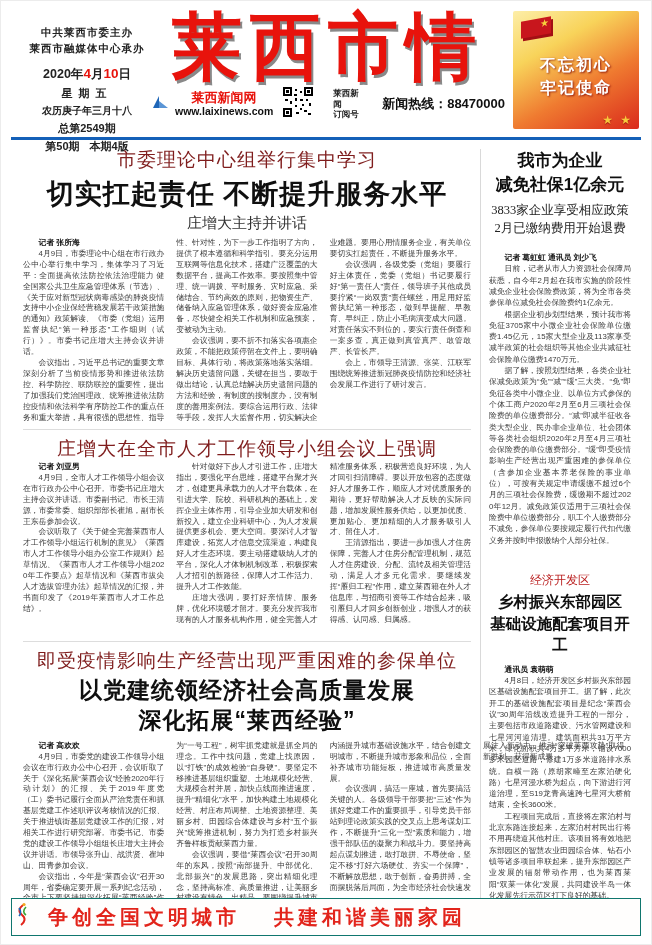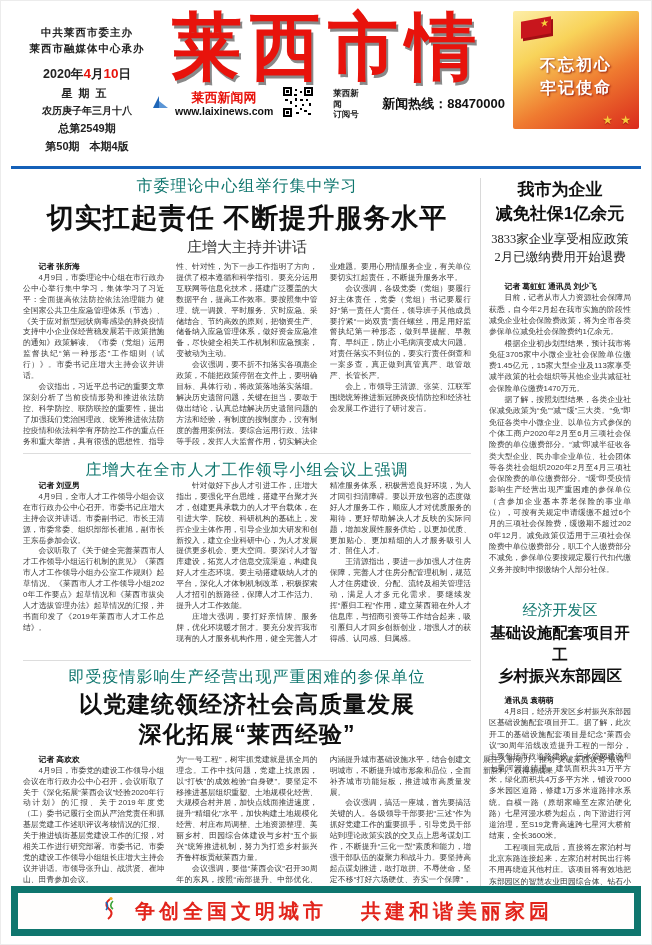--- a/index.html
+++ b/index.html
@@ -1,20 +1,20 @@
 <!DOCTYPE html>
 <html><head>
 <meta charset="utf-8">
 <style>
   html,body{margin:0;padding:0;background:#ffffff;}
   .page{width:652px;height:945px;margin:0 auto;background:#fff;position:relative;
         font-family:"Liberation Sans",sans-serif;color:#2e2e2e;overflow:hidden;
         border:1px solid #ececec;box-sizing:border-box;}
   
-  .masthead{display:flex;align-items:flex-start;padding:10px 12px 0 22px;height:165px;box-sizing:border-box;}
+  .masthead{display:flex;align-items:flex-start;padding:10px 12px 0 22px;height:136px;box-sizing:border-box;}
   .mast-left{width:128px;text-align:center;padding-top:14px;flex:none;}
   .pub{font-size:10.5px;font-weight:bold;letter-spacing:1px;line-height:1.5;color:#222;}
   .date-line{font-size:12.5px;font-weight:bold;margin-top:9px;color:#222;}
   .date-line .red{color:#e8130c;font-size:13.5px;}
   .weekday{font-size:11px;font-weight:bold;letter-spacing:6px;margin-top:3px;color:#222;}
   .lunar{font-size:10px;font-weight:bold;margin-top:3px;color:#222;}
   .issue{font-size:11px;font-weight:bold;margin-top:3px;color:#222;}
   .issue .gap{display:inline-block;width:10px;}
   .mast-center{flex:1;text-align:center;position:relative;}
   .paper-title{font-family:"Liberation Serif",serif;font-weight:900;font-size:70px;line-height:1.0;
@@ -38,21 +38,21 @@
                font-size:16px;line-height:1.45;letter-spacing:2px;
                text-shadow:1px 1px 2px rgba(120,0,0,.8);transform:rotate(-1deg);}
   .poster-deco{position:absolute;bottom:2px;right:6px;color:#f7c93c;font-size:12px;letter-spacing:2px;
                text-shadow:0 1px 1px rgba(120,0,0,.6);}
   .blue-rule{height:3px;background:#1460b8;margin:0 10px;}
   
   .content{display:flex;padding:7px 20px 0 22px;box-sizing:border-box;}
   .main-col{width:448px;flex:none;}
   .v-divider{width:1px;background:#d9d9d9;margin:2px 8px 0 9px;flex:none;}
   .side-col{flex:1;min-width:0;}
-  .kicker{font-family:"Liberation Serif",serif;font-size:16px;color:#0f766e;text-align:center;letter-spacing:1px;}
+  .kicker{font-family:"Liberation Serif",serif;font-size:19px;color:#7f1d1d;text-align:center;letter-spacing:1px;}
   .headline{font-weight:900;color:#0f0f0f;text-align:center;letter-spacing:1px;}
   .h-a1{font-size:27px;margin:3px 0 2px;}
   .h-a2{font-size:26px;margin:3px 0 5px;}
   .h-a3{font-size:23px;line-height:1.3;margin:2px 0 5px;}
   .subhead{font-family:"Liberation Serif",serif;font-size:15px;color:#333;text-align:center;margin-bottom:5px;}
   .body-cols{column-gap:12px;column-fill:auto;font-size:7.8px;line-height:1.4;text-align:justify;
              color:#3a3a3a;word-break:break-all;}
   .body-cols p{margin:0;text-indent:2em;}
   .cols-3{column-count:3;}
   .byline{font-weight:bold;color:#111;text-indent:2em;font-size:7.8px;margin:0;}
@@ -61,25 +61,25 @@
   .a3-body{height:168px;}
   .art-sep{border:none;border-top:1px solid #ddd;margin:5px 0 6px;}
   
   .sh{font-weight:900;color:#0f0f0f;text-align:center;line-height:1.4;}
   .sh-r1{font-size:17px;margin-top:2px;}
   .s-subhead{font-family:"Liberation Serif",serif;font-size:12.5px;color:#222;text-align:center;
              line-height:1.5;margin:4px 0 14px;}
   .side-body{font-size:7.8px;line-height:1.45;text-align:justify;color:#3a3a3a;word-break:break-all;}
   .side-body p{margin:0;text-indent:2em;}
   .r2{margin-top:26px;}
-  .s-kicker{font-family:"Liberation Serif",serif;font-size:15px;color:#0f766e;text-align:center;}
+  .s-kicker{font-family:"Liberation Serif",serif;font-size:12px;color:#b91c1c;text-align:center;}
   .sh-r2{font-size:15.5px;margin:2px 0 8px;}
   
-  .slogan-box{position:absolute;left:10px;right:10px;bottom:8px;height:36px;border:7px solid #0f766e;
-              display:flex;align-items:center;justify-content:center;gap:14px;background:#fffefd;}
+  .slogan-box{position:absolute;left:10px;right:10px;bottom:8px;height:36px;border:1px solid #0f766e;
+              display:flex;align-items:center;gap:14px;background:#fffefd;}
   .slogan-logo{flex:none;}
   .slogan-text{font-family:"Liberation Serif",serif;font-weight:900;font-size:20px;color:#e2241b;
                letter-spacing:4px;white-space:nowrap;}
   .slogan-gap{display:inline-block;width:34px;}
 </style>
 </head>
 <body>
 
 <div class="page">
 
@@ -223,22 +223,22 @@
         </div>
         <div class="side-body">
           <p class="byline">记者 葛虹虹 通讯员 刘少飞</p>
           <span></span>
         <p>日前，记者从市人力资源社会保障局获悉，自今年2月起在我市实施的阶段性减免企业社会保险费政策，将为全市各类参保单位减免社会保险费约1亿余元。</p><p>根据企业初步划型结果，预计我市将免征3705家中小微企业社会保险单位缴费1.45亿元，15家大型企业及113家享受减半政策的社会组织等其他企业共减征社会保险单位缴费1470万元。</p><p>据了解，按照划型结果，各类企业社保减免政策为“免”“减”“缓”三大类。“免”即免征各类中小微企业、以单位方式参保的个体工商户2020年2月至6月三项社会保险费的单位缴费部分。“减”即减半征收各类大型企业、民办非企业单位、社会团体等各类社会组织2020年2月至4月三项社会保险费的单位缴费部分。“缓”即受疫情影响生产经营出现严重困难的参保单位（含参加企业基本养老保险的事业单位），可按有关规定申请缓缴不超过6个月的三项社会保险费，缓缴期不超过2020年12月。减免政策仅适用于三项社会保险费中单位缴费部分，职工个人缴费部分不减免，参保单位要按规定履行代扣代缴义务并按时申报缴纳个人部分社保。</p></div>
       </article>
 
       <article class="r2">
         <div class="s-kicker">经济开发区</div>
         <div class="sh sh-r2">
+          <div>乡村振兴东部园区</div>
           <div>基础设施配套项目开工</div>
-          <div>乡村振兴东部园区</div>
         </div>
         <div class="side-body">
           <p class="byline">通讯员 袁萌萌</p>
           <span></span>
         <p>4月8日，经济开发区乡村振兴东部园区基础设施配套项目开工。据了解，此次开工的基础设施配套项目是纪念“莱西会议”30周年沿线改造提升工程的一部分，主要包括市政道路建设、污水管网建设和七星河河道清理。建筑面积共31万平方米，绿化面积共4万多平方米，铺设7000多米园区道路，修建1万多米道路排水系统。自横一路（原胡家疃至左家泊硬化路）七星河漫水桥为起点，向下游进行河道治理，至S19龙青高速跨七星河大桥前结束，全长3600米。</p><p>工程项目完成后，直接将左家泊村与北京东路连接起来，左家泊村村民出行将不用再绕道其他村庄。该项目将有效地把东部园区的智慧农业田园综合体、钻石小镇等诸多项目串联起来，提升东部园区产业发展的辐射带动作用，也为莱西莱阳“双莱一体化”发展，共同建设半岛一体化发展先行示范区打下良好的基础。</p></div>
       </article>
 
     </aside>
   </div>
 

